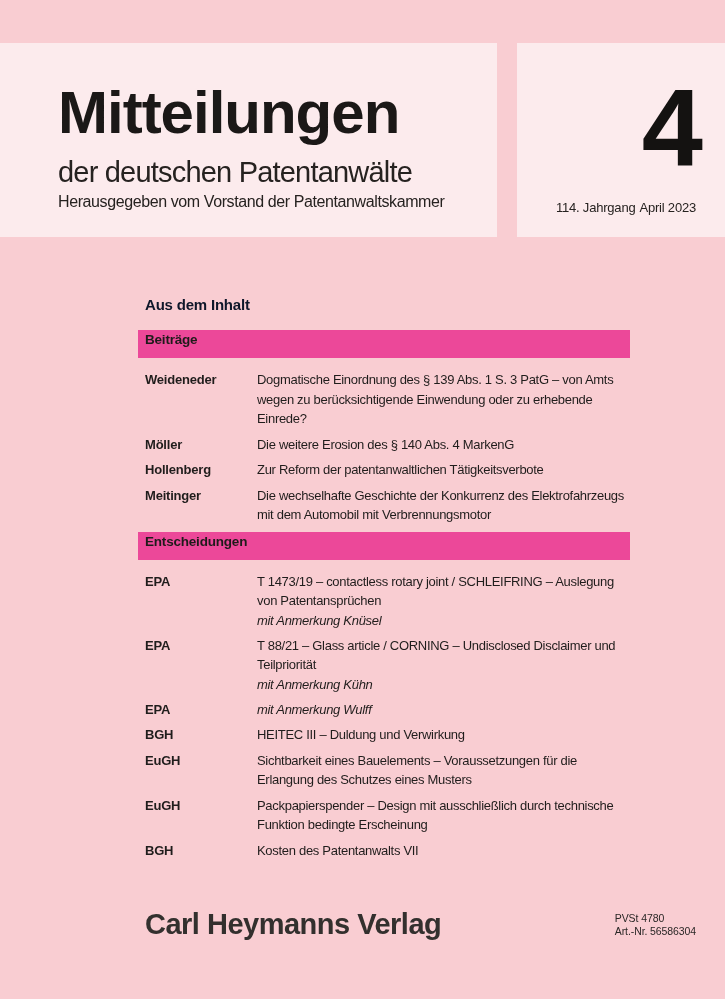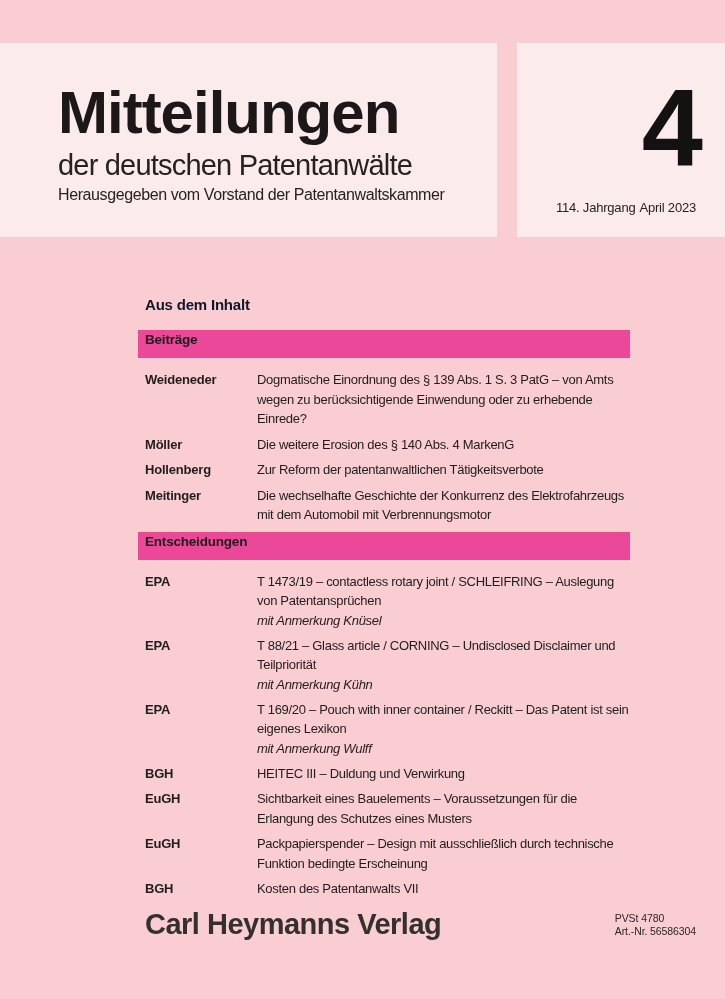--- a/index.html
+++ b/index.html
@@ -23,21 +23,21 @@
   }
   .title {
     font-size: 60px;
     font-weight: 700;
     line-height: 60px;
     letter-spacing: -1px;
     color: #1b1817;
     white-space: nowrap;
   }
   .subtitle {
-    margin-top: 5px;
+    margin-top: 12px;
     font-size: 29px;
     font-weight: 400;
     line-height: 34px;
     letter-spacing: -0.8px;
     color: #262220;
     white-space: nowrap;
   }
   .publisher-line {
     margin-top: 3px;
     font-size: 16px;
@@ -209,21 +209,20 @@
     <div class="toc-row">
       <div class="toc-author">EPA</div>
       <div class="toc-text">
         <div class="toc-title">T 88/21 – Glass article / CORNING – Undisclosed Disclaimer und Teilpriorität</div>
         <div class="toc-note">mit Anmerkung Kühn</div>
       </div>
     </div>
     <div class="toc-row">
       <div class="toc-author">EPA</div>
       <div class="toc-text">
-        <div class="toc-title">T 169/20 – Pouch with inner container / Reckitt – Das Patent ist sein eigenes Lexikon</div>
         <div class="toc-note">mit Anmerkung Wulff</div>
       </div>
     </div>
     <div class="toc-row">
       <div class="toc-author">BGH</div>
       <div class="toc-text">
         <div class="toc-title">HEITEC III – Duldung und Verwirkung</div>
       </div>
     </div>
     <div class="toc-row">

